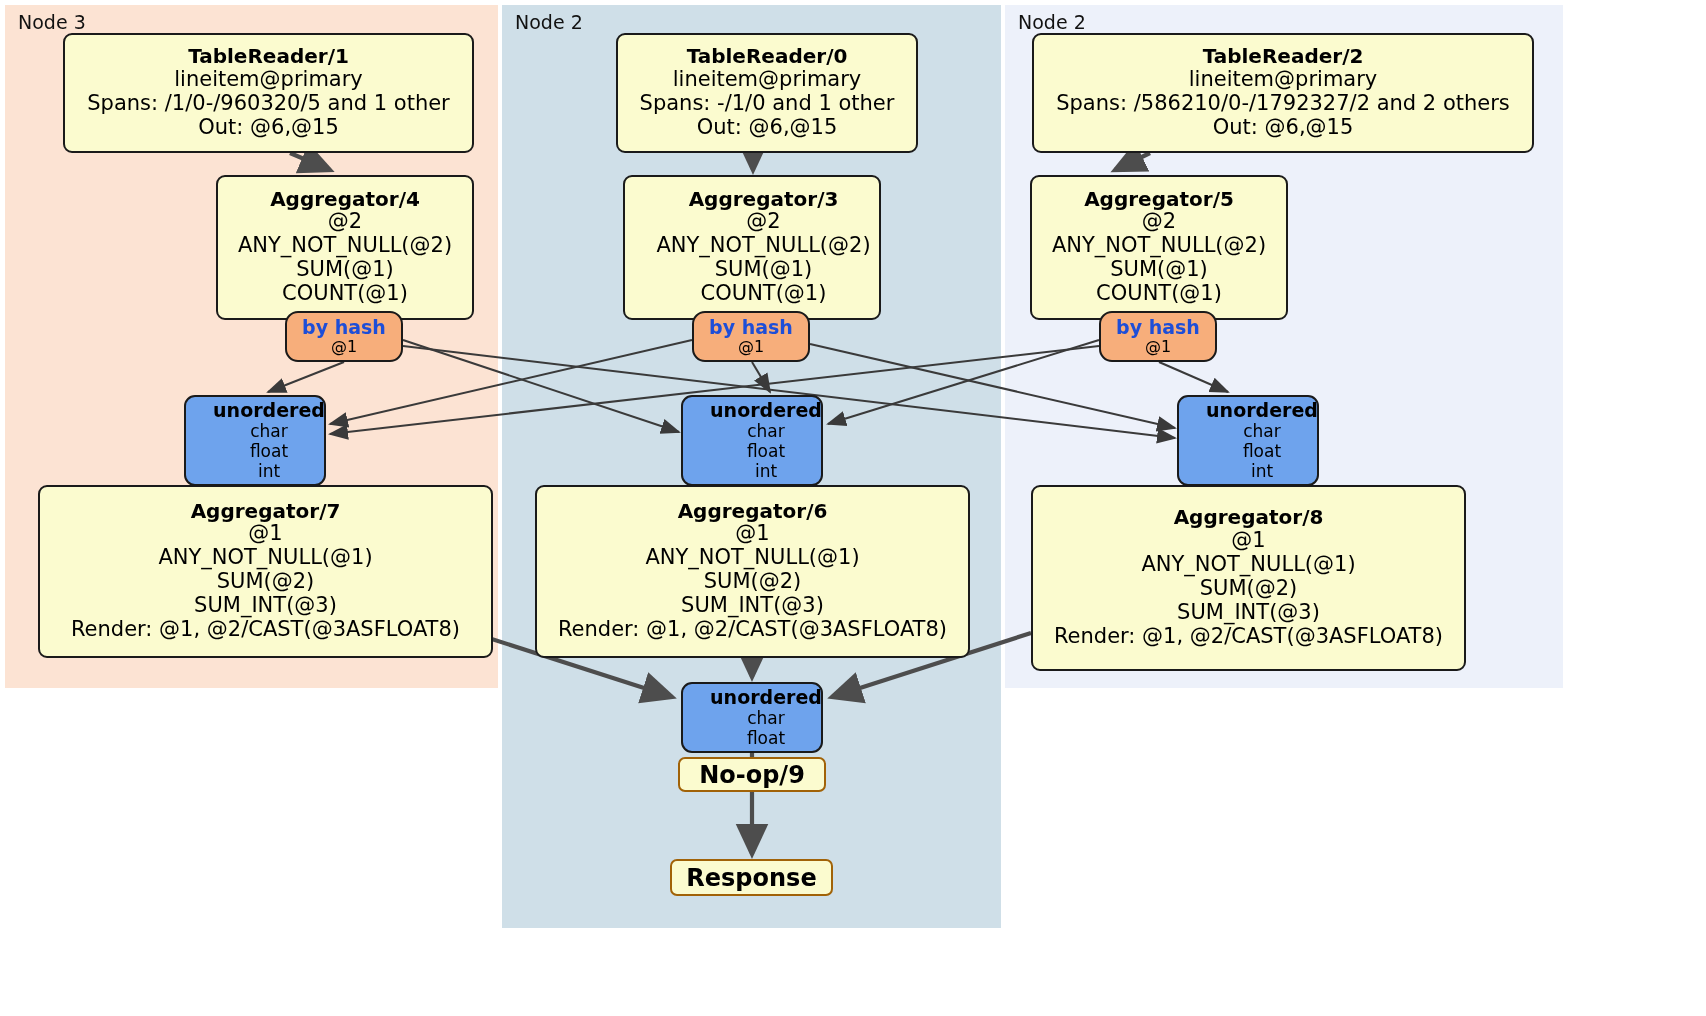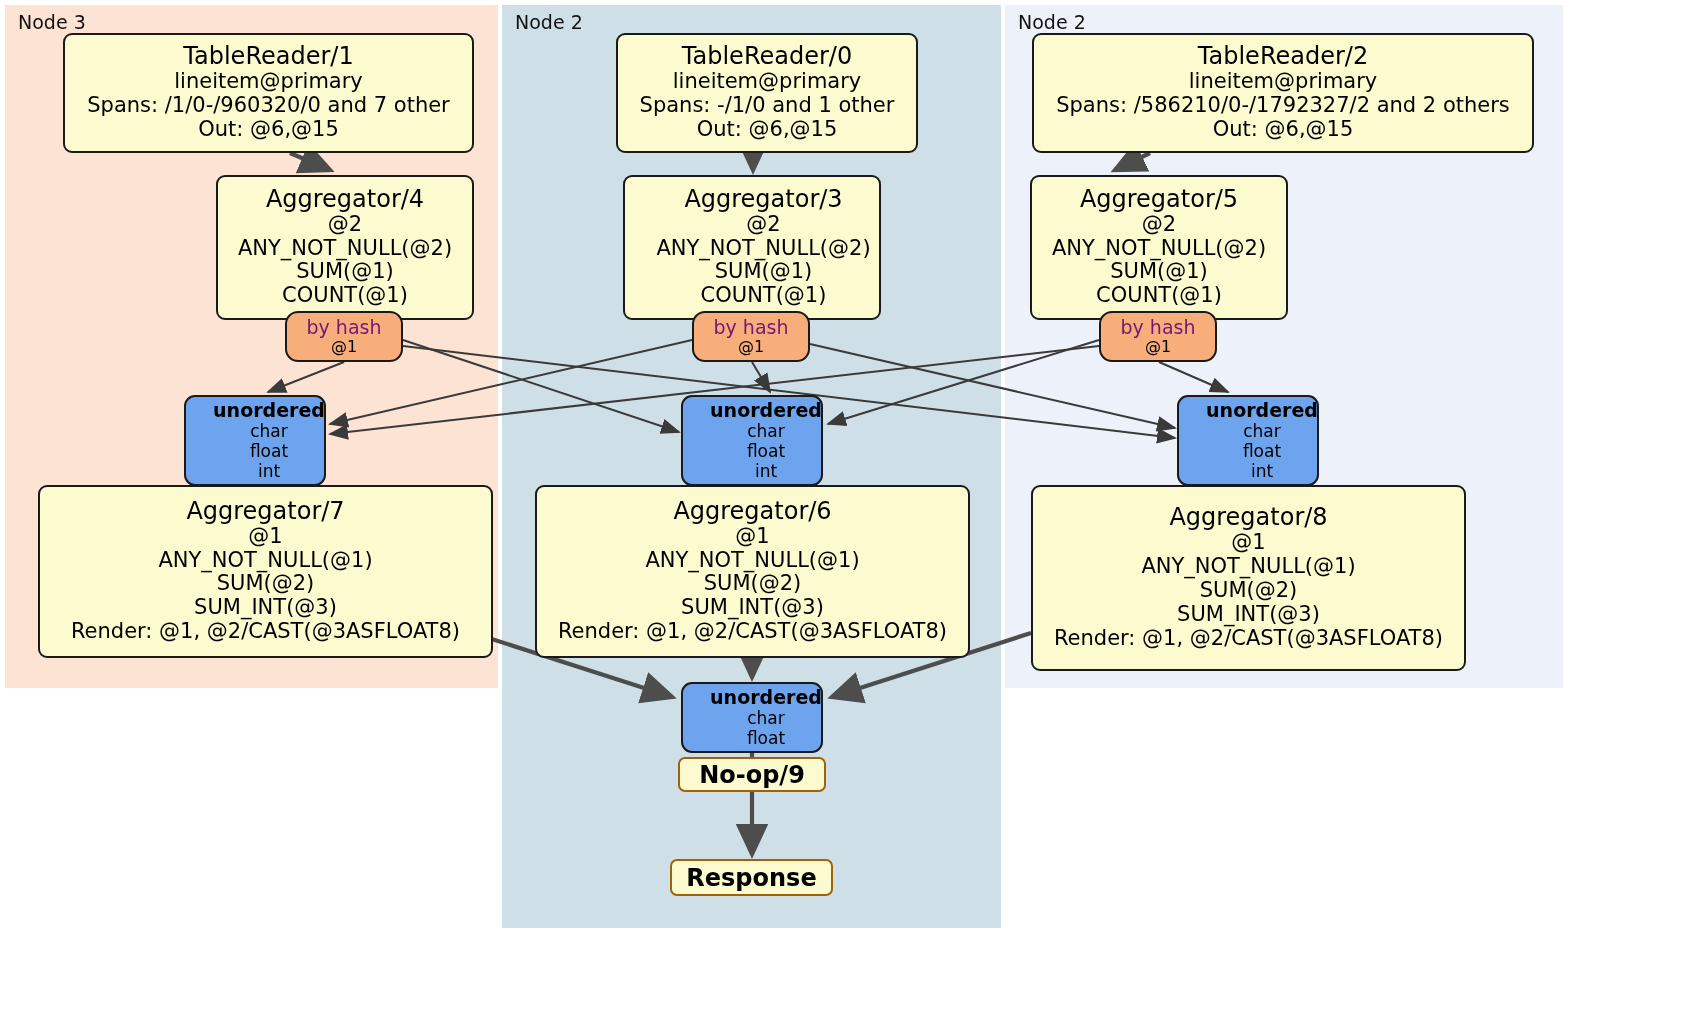--- a/index.html
+++ b/index.html
@@ -8,25 +8,25 @@
   #stage{position:relative;width:1706px;height:1016px;background:#fff;}
   svg#wires{position:absolute;left:0;top:0;width:1706px;height:1016px;}
 
   .node-panel{position:absolute;box-sizing:border-box;}
   .node-label{position:absolute;font-size:19px;color:#111;line-height:1;}
 
   .box{position:absolute;box-sizing:border-box;display:flex;flex-direction:column;
        align-items:center;justify-content:center;text-align:center;}
 
   .proc{background:#FBFBCF;border:2px solid #1a1a1a;border-radius:9px;}
-  .proc .title{font-weight:normal;font-size:24px;color:#000;line-height:1.08;}
+  .proc .title{font-weight:bold;font-size:20px;color:#000;line-height:1.08;}
   .proc .line{font-size:21px;color:#000;line-height:1.14;white-space:nowrap;}
 
   .router{background:#F7AE7B;border:2px solid #1a1a1a;border-radius:13px;}
-  .router .title{font-weight:normal;font-size:19px;color:#701a75;line-height:1.1;}
+  .router .title{font-weight:bold;font-size:19px;color:#1d4ed8;line-height:1.1;}
   .router .line{font-size:16px;color:#000;line-height:1.12;}
 
   .sync{background:#6EA3ED;border:2px solid #1a1a1a;border-radius:11px;padding-left:28px;}
   .sync .title{font-weight:bold;font-size:19px;color:#000;line-height:1.1;}
   .sync .line{font-size:17px;color:#000;line-height:1.18;}
 
   .simple{background:#FBFBCF;border:2px solid #a16207;border-radius:7px;}
   .simple .title{font-weight:bold;font-size:24px;color:#000;line-height:1;}
 </style>
 </head>
@@ -83,21 +83,21 @@
       <path d="M 1159,362 L 1228,392"></path>
       <path d="M 1099,340 L 828,424"></path>
       <path d="M 1099,346 L 330,434"></path>
     </g>
   </svg>
 
   <div id="boxes-layer">
       <div class="box proc" style="left: 63px; top: 33px; width: 411px; height: 120px;">
         <div class="title">TableReader/1</div>
         <div class="line">lineitem@primary</div>
-        <div class="line">Spans: /1/0-/960320/0 and 7 other</div>
+        <div class="line">Spans: /1/0-/960320/5 and 1 other</div>
         <div class="line">Out: @6,@15</div>
       </div>
       <div class="box proc" style="left: 616px; top: 33px; width: 302px; height: 120px;">
         <div class="title">TableReader/0</div>
         <div class="line">lineitem@primary</div>
         <div class="line">Spans: -/1/0 and 1 other</div>
         <div class="line">Out: @6,@15</div>
       </div>
       <div class="box proc" style="left: 1032px; top: 33px; width: 502px; height: 120px;">
         <div class="title">TableReader/2</div>

